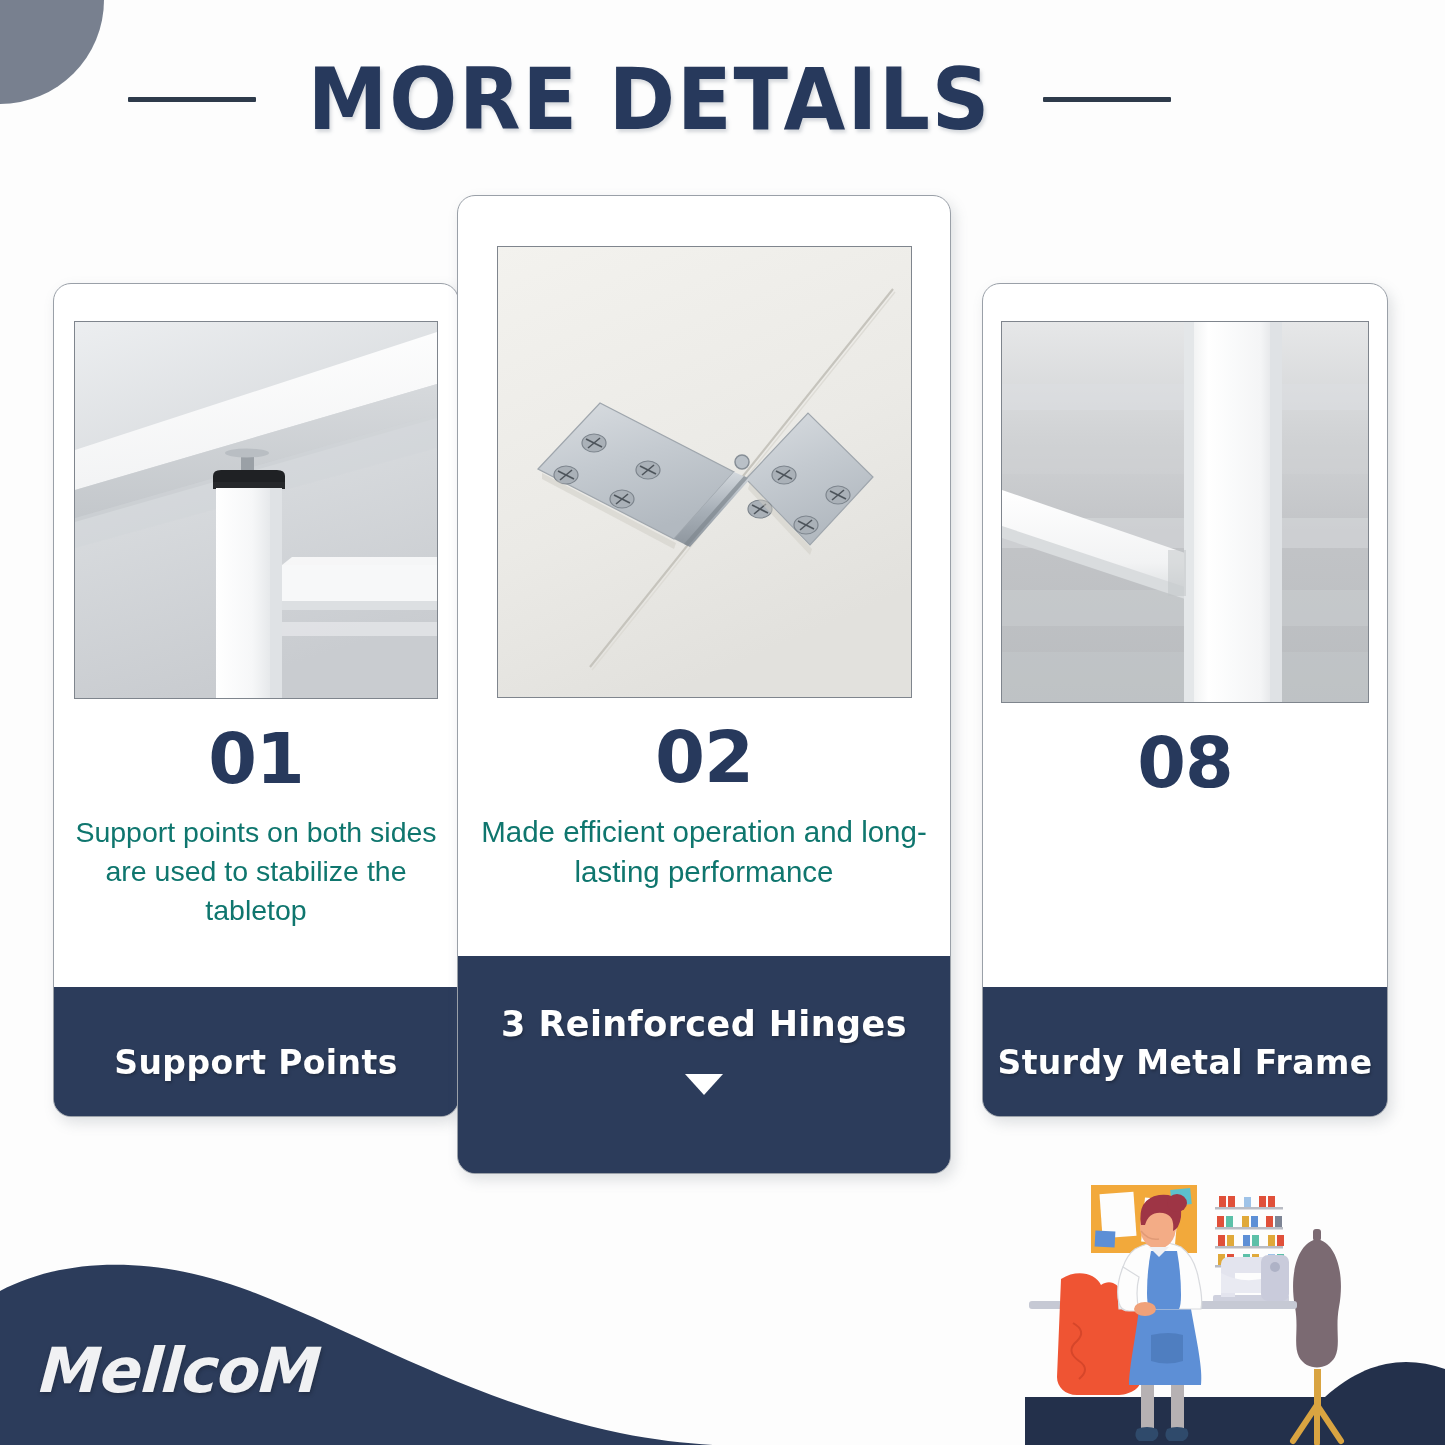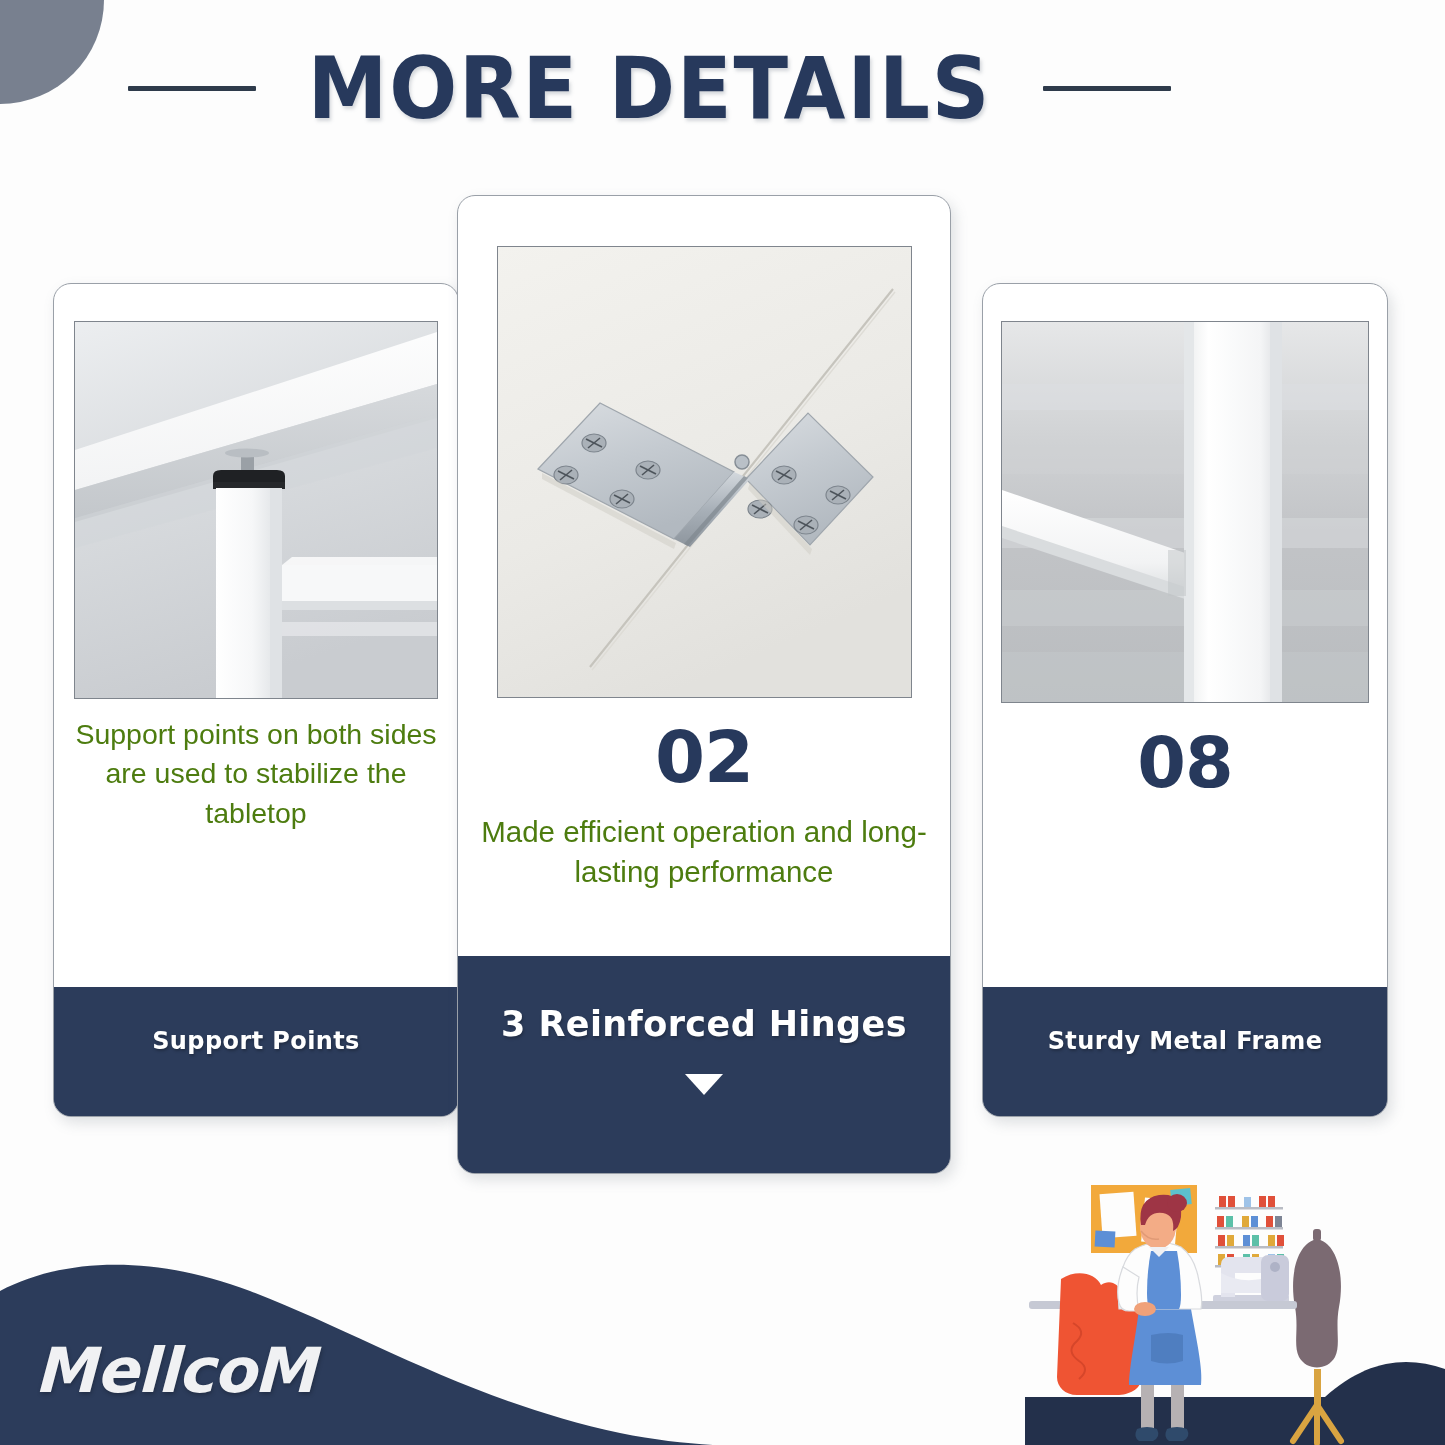--- a/index.html
+++ b/index.html
@@ -24,21 +24,21 @@
     width: 208px;
     height: 208px;
     border-radius: 50%;
     background: #78808f;
   }
 
   
   .header {
     position: absolute;
     left: 0;
-    top: 28px;
+    top: 39px;
     width: 1299px;
     height: 120px;
     display: flex;
     align-items: center;
     justify-content: center;
     gap: 26px;
   }
   .header-dash {
     width: 128px;
     height: 5px;
@@ -103,21 +103,21 @@
     font-weight: bold;
     color: #27395c;
     letter-spacing: -1px;
     margin-top: 24px;
     line-height: 1.05;
   }
   .card-2 .card-number { font-size: 72px; margin-top: 22px; }
   .card-desc {
     font-family: "Liberation Sans", sans-serif;
     font-size: 28.5px;
-    color: #4d7c0f;
+    color: #0f766e;
     line-height: 1.38;
     margin-top: 16px;
     padding: 0 4px;
   }
   .card-2 .card-desc { font-size: 29.5px; }
 
   
   .card-banner {
     position: relative;
     flex: none;
@@ -140,24 +140,24 @@
     background: #2c3c5b;
     border-bottom-left-radius: 50% 100%;
     border-bottom-right-radius: 50% 100%;
   }
   .card-banner-inner {
     position: relative;
     z-index: 2;
   }
   .banner-label {
     font-family: "DejaVu Sans", sans-serif;
-    font-size: 24px;
+    font-size: 33px;
     font-weight: bold;
     letter-spacing: 0.4px;
-    padding-top: 40px;
+    padding-top: 56px;
     text-shadow: 1px 2px 3px rgba(0,0,0,0.25);
   }
   .card-2 .banner-label { font-size: 35px; padding-top: 48px; }
   .banner-arrow {
     width: 0; height: 0;
     margin: 30px auto 0 auto;
     border-left: 19px solid transparent;
     border-right: 19px solid transparent;
     border-top: 21px solid #ffffff;
   }
@@ -249,20 +249,21 @@
         <rect x="141" y="166" width="66" height="210" fill="url(#leg1)"></rect>
         <rect x="195" y="166" width="12" height="210" fill="#dfe2e5"></rect>
 
         <rect x="207" y="243" width="155" height="36" fill="#f7f8f9"></rect>
         <rect x="207" y="279" width="155" height="9" fill="#dcdfe2"></rect>
         <path d="M207,243 l10,-8 145,0 0,8 z" fill="#ffffff" opacity="0.8"></path>
         <rect x="207" y="300" width="155" height="14" fill="#e8eaec" opacity="0.7"></rect>
       </svg>
     </div>
     <div class="card-body">
+      <div class="card-number">01</div>
       <div class="card-desc">Support points on both sides are used to stabilize the tabletop</div>
     </div>
     <div class="card-banner">
       <div class="card-banner-inner">
         <div class="banner-label">Support Points</div>
       </div>
     </div>
   </div>
 
   <div class="card card-2">

